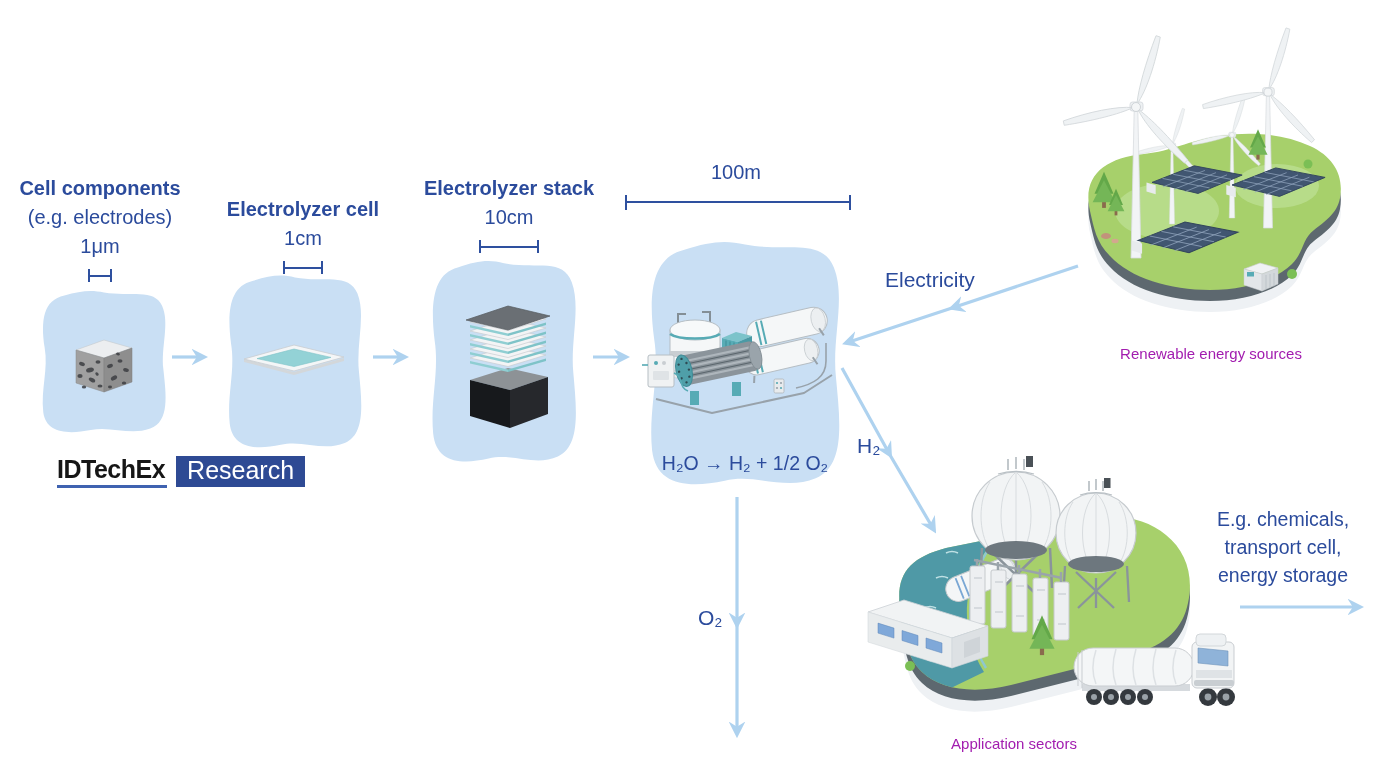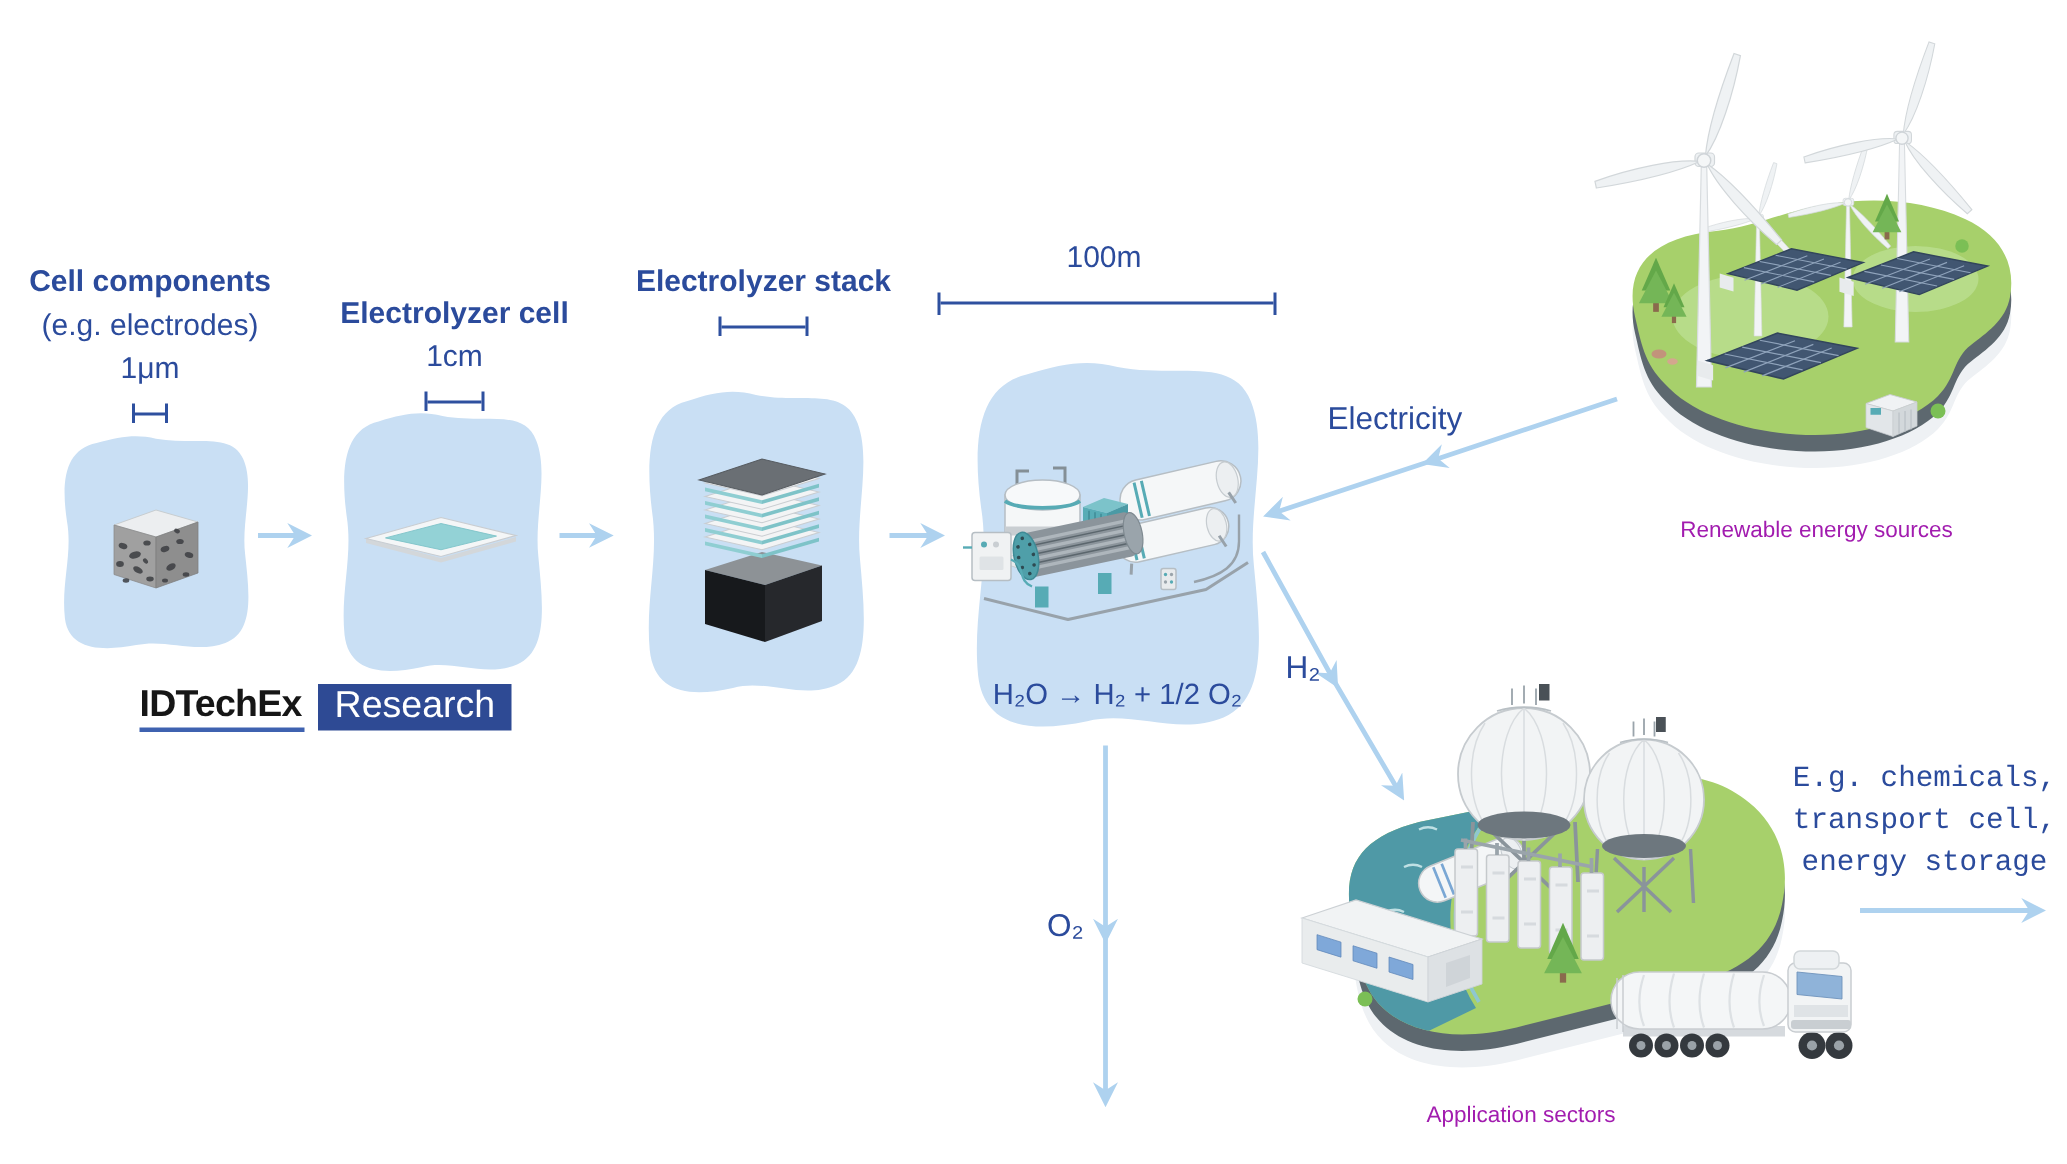--- a/index.html
+++ b/index.html
@@ -16,23 +16,23 @@
   .scalebar::after{content:"";position:absolute;left:0;right:0;top:5.5px;height:2px;background:#2e509f;}
   
   .blob{position:absolute;}
   .blob > svg.bg{position:absolute;inset:0;width:100%;height:100%;}
   .art{position:absolute;}
   .formula{position:absolute;left:0;right:0;bottom:16px;text-align:center;
            font-size:19.5px;color:#2b4b9c;}
   
   .flow-label{position:absolute;font-size:21px;color:#2b4b9c;}
   .island-label{position:absolute;font-weight:400;font-size:15px;text-align:center;color:#a21caf;}
-  .outputs{position:absolute;font-size:19.5px;line-height:28px;text-align:center;color:#2b4b9c;font-family:Liberation Mono, monospace;}
+  .outputs{position:absolute;font-size:19.5px;line-height:28px;text-align:center;color:#2b4b9c;}
   
-  .logo{position:absolute;display:flex;align-items:flex-start;margin-left:36px;}
+  .logo{position:absolute;display:flex;align-items:flex-start;}
   .logo-brand{font-size:25px;font-weight:700;color:#161616;letter-spacing:-0.5px;
               border-bottom:3.5px solid #3f62b0;padding:0 2px 2px 0;line-height:27px;}
   .logo-box{margin-left:9px;background:#2e4a94;color:#ffffff;font-size:25px;
             padding:3px 11px 6px;line-height:22px;}
   svg{display:block;overflow:visible;}
   #arrow-overlay{position:absolute;inset:0;pointer-events:none;}
 </style>
 </head>
 <body>
 
@@ -114,20 +114,21 @@
       </svg>
   </div>
   <svg class="art" style="left:238px;top:340px;width:112px;height:36px;" viewBox="0 0 112 36">
     <polygon points="6,19 56,32 106,18 106,21 56,35 6,22" fill="#d3d7da"></polygon>
     <polygon points="6,19 56,5 106,17 56,31" fill="#f4f6f7" stroke="#c9cdd1" stroke-width="0.8"></polygon>
     <polygon points="19,18.6 56,9 93,17.4 56,26.5" fill="#93d2d6" stroke="#7ec3c8" stroke-width="0.6"></polygon>
   </svg>
 
   <div class="abs stage-header" style="left:414px;top:174px;width:190px;">
     <div class="stage-title">Electrolyzer stack</div>
+    <div class="stage-scale">10cm</div>
     <div class="scalebar" style="width:56px;"></div>
   </div>
   <div class="blob" style="left:427px;top:257px;width:154px;height:210px;">
     <svg class="bg" viewBox="0 0 100 100" preserveAspectRatio="none">
         <use href="#blob-path" fill="#c9dff4"></use>
       </svg>
   </div>
   <svg class="art" style="left:460px;top:296px;width:95px;height:134px;" viewBox="0 0 95 134">
 
     <polygon points="10,84 48,72 88,81 50,94" fill="#8d9296"></polygon>

